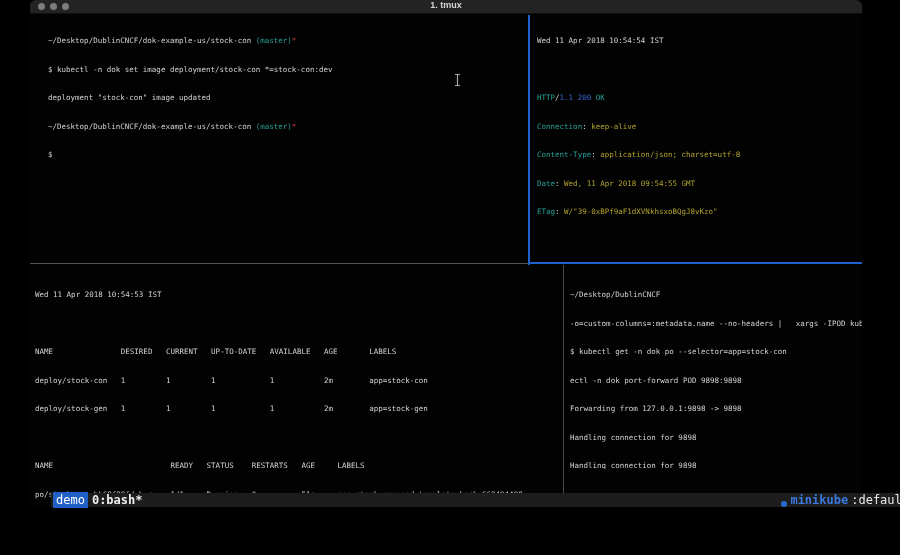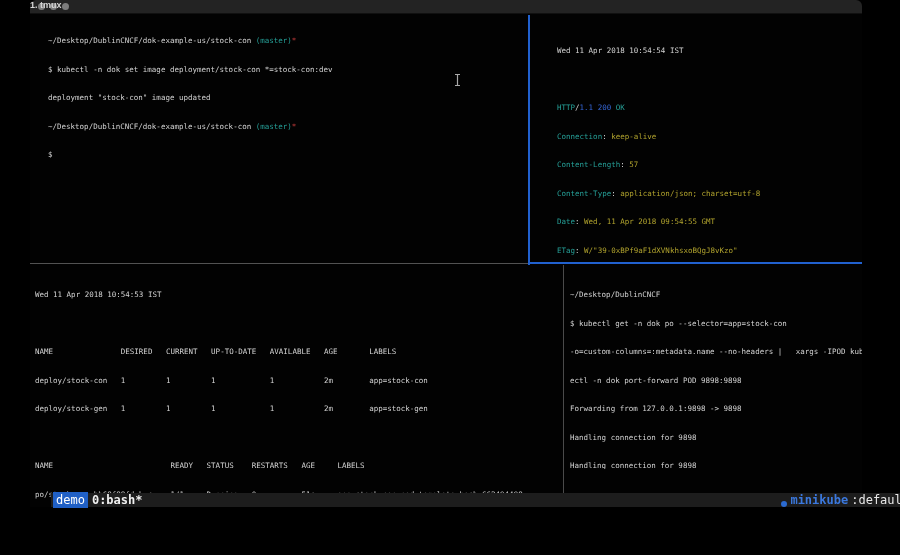--- a/index.html
+++ b/index.html
@@ -7,30 +7,30 @@
   body { position:relative; }
 
   .window { position:absolute; left:30px; top:0; width:832px; height:507px;
             background:#020202; border-radius:6px 6px 0 0; }
 
   
   .titlebar { position:absolute; top:0; left:0; right:0; height:14px;
               background:#232323; border-radius:6px 6px 0 0; border-bottom:1px solid #101010; }
   .lights { position:absolute; left:8px; top:3px; display:flex; gap:5px; }
   .light { width:7px; height:7px; border-radius:50%; background:#7d7d7d; }
-  .title { position:absolute; left:0; right:0; top:0; height:31px; 
+  .title { position:absolute; left:0; right:0; top:0; height:31px; text-align:center;
            line-height:14px; font:bold 9px "Liberation Sans", sans-serif; color:#d6d6d6; }
 
   
   .content { position:absolute; top:15px; left:0; width:832px; height:478px; }
   .pane { position:absolute; overflow:hidden; font-family:"DejaVu Sans Mono", monospace;
           font-size:7.5px; line-height:9.5px; color:#d4d4d4; white-space:pre; }
   .ln { height:9.5px; white-space:pre; }
   .pane-tl { left:15px; top:0; width:498px; height:248px; padding:2px 0 0 3px; }
-  .pane-tr { left:500px; top:10px; width:332px; height:272px; padding:2px 0 0 7px;margin-left:20px; }
+  .pane-tr { left:500px; top:0; width:332px; height:272px; padding:2px 0 0 7px; }
   .pane-bl { left:0; top:250px; width:533px; height:284px; padding:6px 0 0 5px; }
   .pane-br { left:535px; top:250px; width:297px; height:204px; padding:6px 0 0 5px; }
 
   .vdiv-active { position:absolute; left:498px; top:0; width:2px; height:250px; background:#2161cf; }
   .hdiv-gray   { position:absolute; left:0; top:248px; width:498px; height:1px; background:#525252; }
   .hdiv-active { position:absolute; left:498px; top:247px; width:334px; height:2px; background:#2161cf; }
   .vdiv-gray   { position:absolute; left:533px; top:250px; width:1px; height:228px; background:#4a4a4a; }
 
   
   .teal   { color:#26a098; }
@@ -77,21 +77,20 @@
       <div class="ln">$</div>
     </div>
 
     <div class="vdiv-active"></div>
 
     <div class="pane pane-tr">
       <div class="ln">Wed 11 Apr 2018 10:54:54 IST</div>
       <div class="ln"></div>
       <div class="ln"><span class="teal">HTTP</span><span class="white">/</span><span class="blue">1.1 200</span><span class="teal status-reason">OK</span></div>
       <div class="ln"><span class="teal">Connection</span><span class="white">: </span><span class="yellow">keep-alive</span></div>
-      <div class="ln"><span class="teal">Content-Length</span><span class="white">: </span><span class="yellow">57</span></div>
       <div class="ln"><span class="teal">Content-Type</span><span class="white">: </span><span class="yellow">application/json; charset=utf-8</span></div>
       <div class="ln"><span class="teal">Date</span><span class="white">: </span><span class="yellow">Wed, 11 Apr 2018 09:54:55 GMT</span></div>
       <div class="ln"><span class="teal">ETag</span><span class="white">: </span><span class="yellow">W/"39-0xBPf9aF1dXVNkhsxoBQgJ8vKzo"</span></div>
       
       
       
       
       
       
       
@@ -115,22 +114,22 @@
       
       
       
       
     </div>
 
     <div class="vdiv-gray"></div>
 
     <div class="pane pane-br">
       <div class="ln">~/Desktop/DublinCNCF</div>
+      <div class="ln">-o=custom-columns=:metadata.name --no-headers |   xargs -IPOD kub</div>
       <div class="ln">$ kubectl get -n dok po --selector=app=stock-con</div>
-      <div class="ln">-o=custom-columns=:metadata.name --no-headers |   xargs -IPOD kub</div>
       <div class="ln">ectl -n dok port-forward POD 9898:9898</div>
       <div class="ln">Forwarding from 127.0.0.1:9898 -&gt; 9898</div>
       <div class="ln">Handling connection for 9898</div>
       <div class="ln">Handling connection for 9898</div>
       <div class="ln">Handling connection for 9898</div>
     </div>
 
   </div>
 
   <svg class="ibeam" width="9" height="14">

